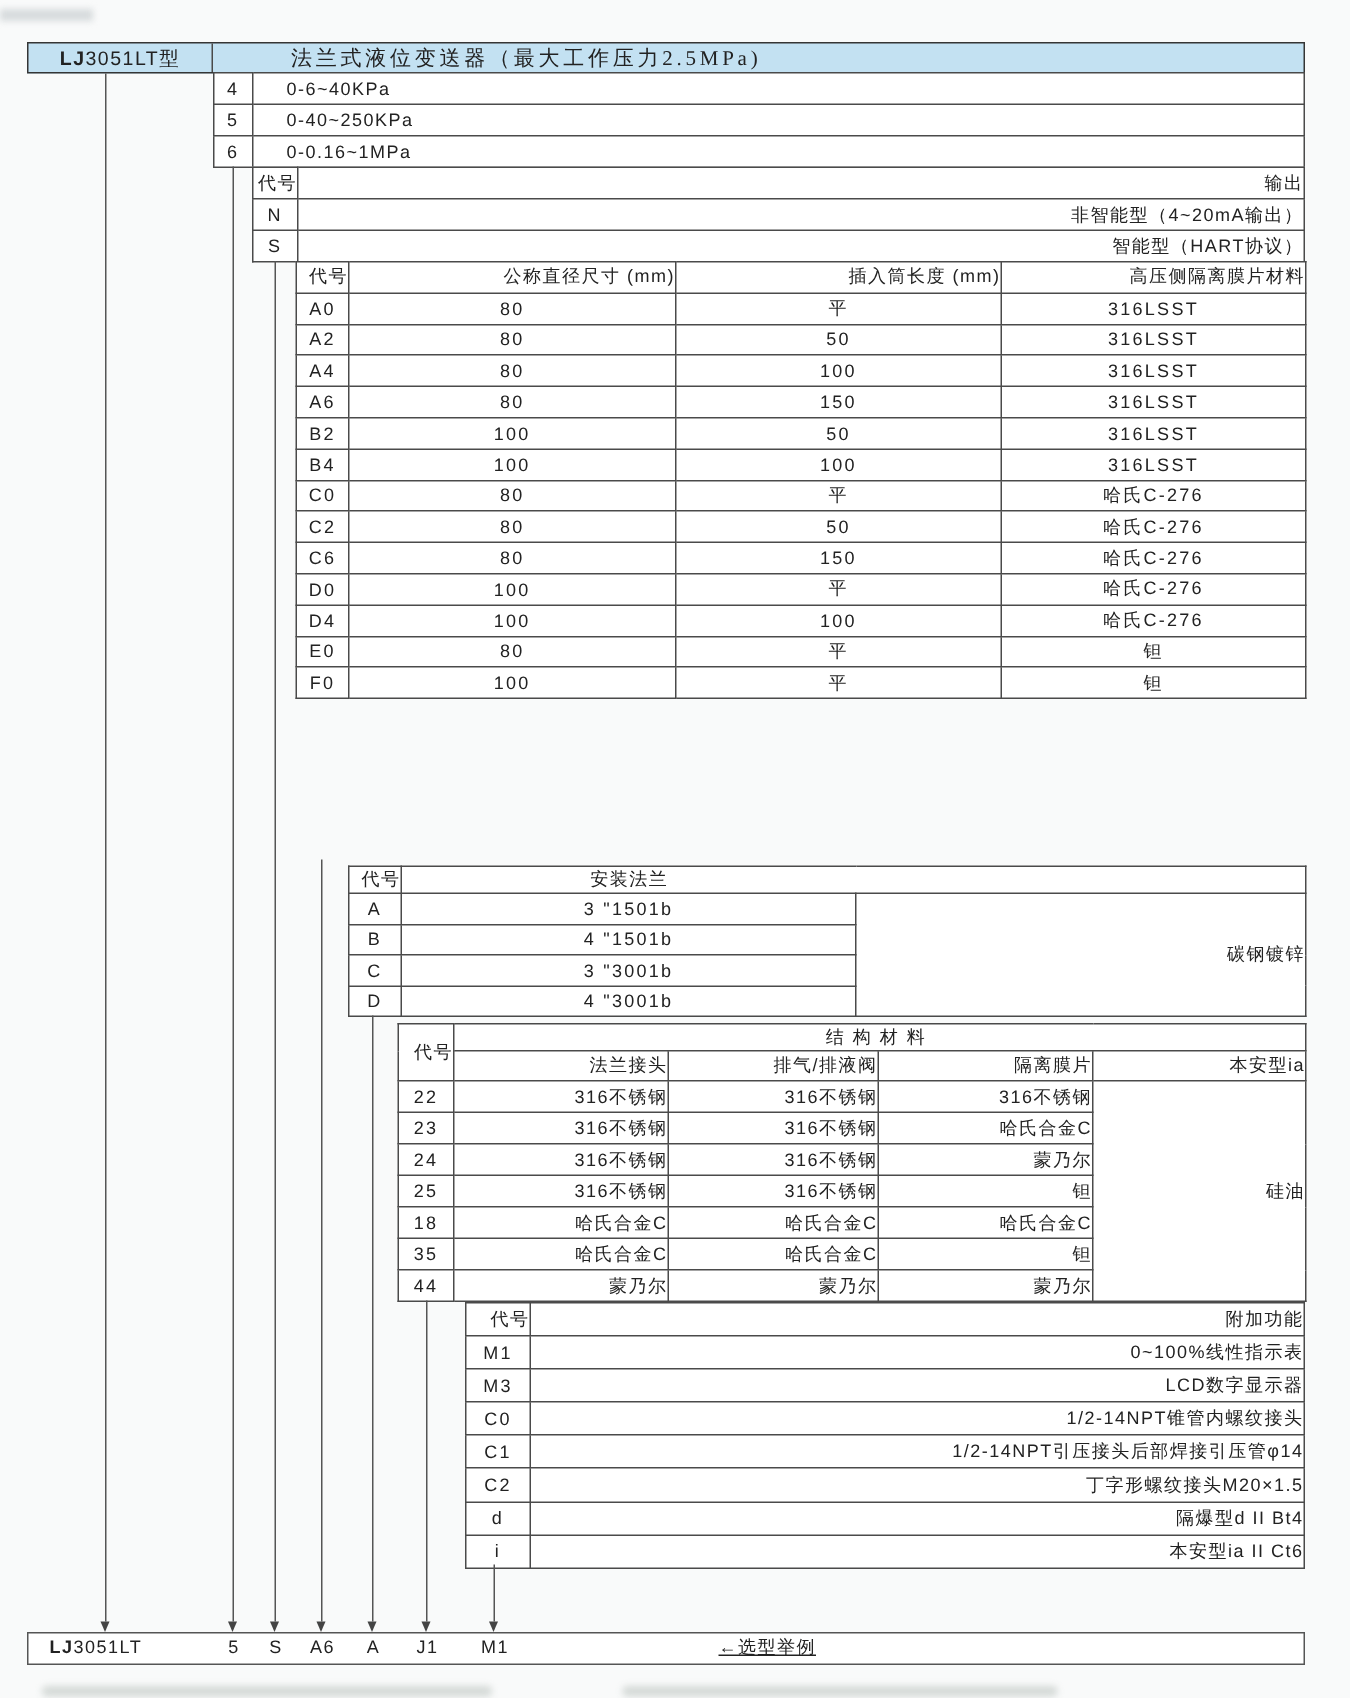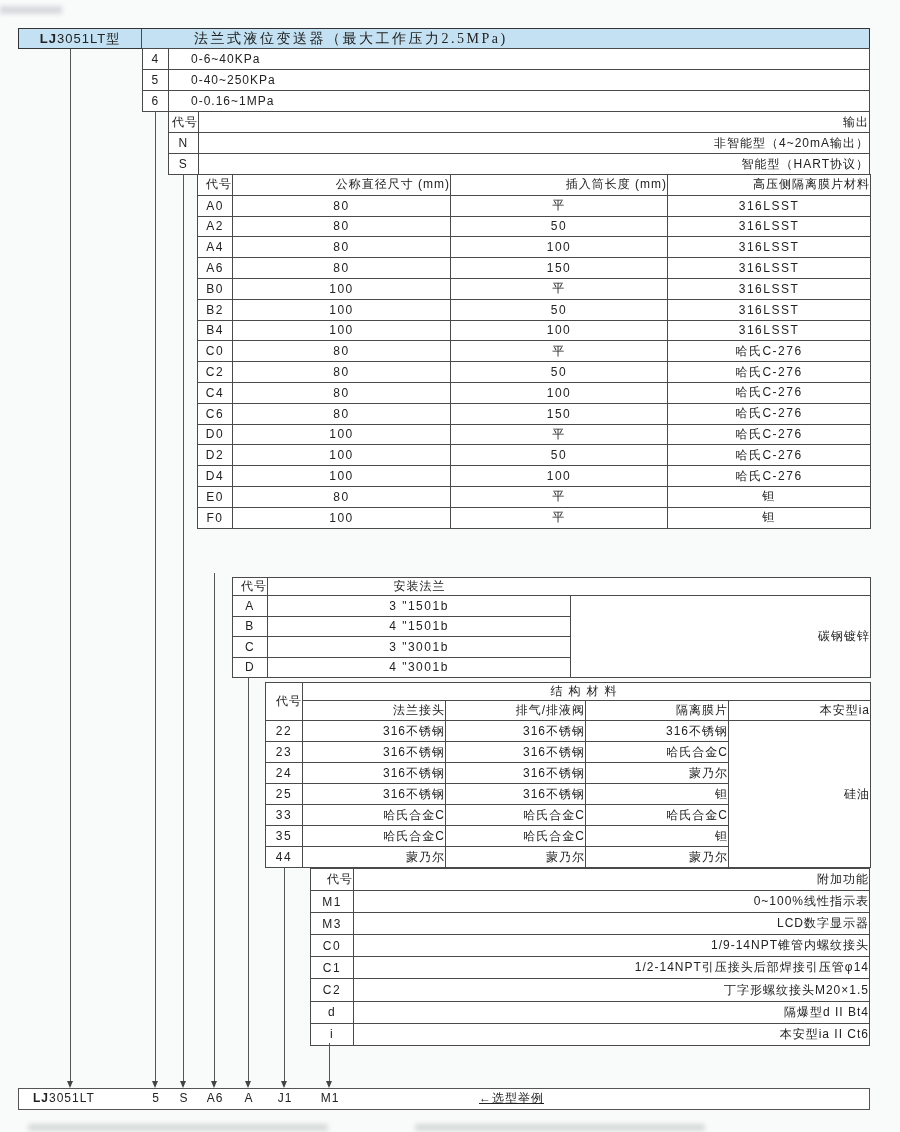--- a/index.html
+++ b/index.html
@@ -178,26 +178,20 @@
         <td class="code">316LSST</td>
       </tr>
 
       <tr>
         <td class="code">A6</td>
         <td class="code">80</td>
         <td class="code">150</td>
         <td class="code">316LSST</td>
       </tr>
 
-      <tr>
-        <td class="code">B0</td>
-        <td class="code">100</td>
-        <td class="code">平</td>
-        <td class="code">316LSST</td>
-      </tr>
 
       <tr>
         <td class="code">B2</td>
         <td class="code">100</td>
         <td class="code">50</td>
         <td class="code">316LSST</td>
       </tr>
 
       <tr>
         <td class="code">B4</td>
@@ -214,47 +208,35 @@
         <td class="code">哈氏C-276</td>
       </tr>
 
       <tr>
         <td class="code">C2</td>
         <td class="code">80</td>
         <td class="code">50</td>
         <td class="code">哈氏C-276</td>
       </tr>
 
-      <tr>
-        <td class="code">C4</td>
-        <td class="code">80</td>
-        <td class="code">100</td>
-        <td class="code">哈氏C-276</td>
-      </tr>
 
       <tr>
         <td class="code">C6</td>
         <td class="code">80</td>
         <td class="code">150</td>
         <td class="code">哈氏C-276</td>
       </tr>
 
       <tr>
         <td class="code">D0</td>
         <td class="code">100</td>
         <td class="code">平</td>
         <td class="code">哈氏C-276</td>
       </tr>
 
-      <tr>
-        <td class="code">D2</td>
-        <td class="code">100</td>
-        <td class="code">50</td>
-        <td class="code">哈氏C-276</td>
-      </tr>
 
       <tr>
         <td class="code">D4</td>
         <td class="code">100</td>
         <td class="code">100</td>
         <td class="code">哈氏C-276</td>
       </tr>
 
 
       <tr>
@@ -342,21 +324,21 @@
       <td class="cn">316不锈钢</td>
       <td class="cn">蒙乃尔</td>
     </tr>
     <tr>
       <td class="code">25</td>
       <td class="cn">316不锈钢</td>
       <td class="cn">316不锈钢</td>
       <td class="cn">钽</td>
     </tr>
     <tr>
-      <td class="code">33</td>
+      <td class="code">18</td>
       <td class="cn">哈氏合金C</td>
       <td class="cn">哈氏合金C</td>
       <td class="cn">哈氏合金C</td>
     </tr>
     <tr>
       <td class="code">35</td>
       <td class="cn">哈氏合金C</td>
       <td class="cn">哈氏合金C</td>
       <td class="cn">钽</td>
     </tr>
@@ -387,21 +369,21 @@
         <td class="tl cn">0~100%线性指示表</td>
       </tr>
 
       <tr>
         <td class="code">M3</td>
         <td class="tl cn">LCD数字显示器</td>
       </tr>
 
       <tr>
         <td class="code">C0</td>
-        <td class="tl cn">1/9-14NPT锥管内螺纹接头</td>
+        <td class="tl cn">1/2-14NPT锥管内螺纹接头</td>
       </tr>
 
       <tr>
         <td class="code">C1</td>
         <td class="tl cn">1/2-14NPT引压接头后部焊接引压管φ14</td>
       </tr>
 
       <tr>
         <td class="code">C2</td>
         <td class="tl cn">丁字形螺纹接头M20×1.5</td>

